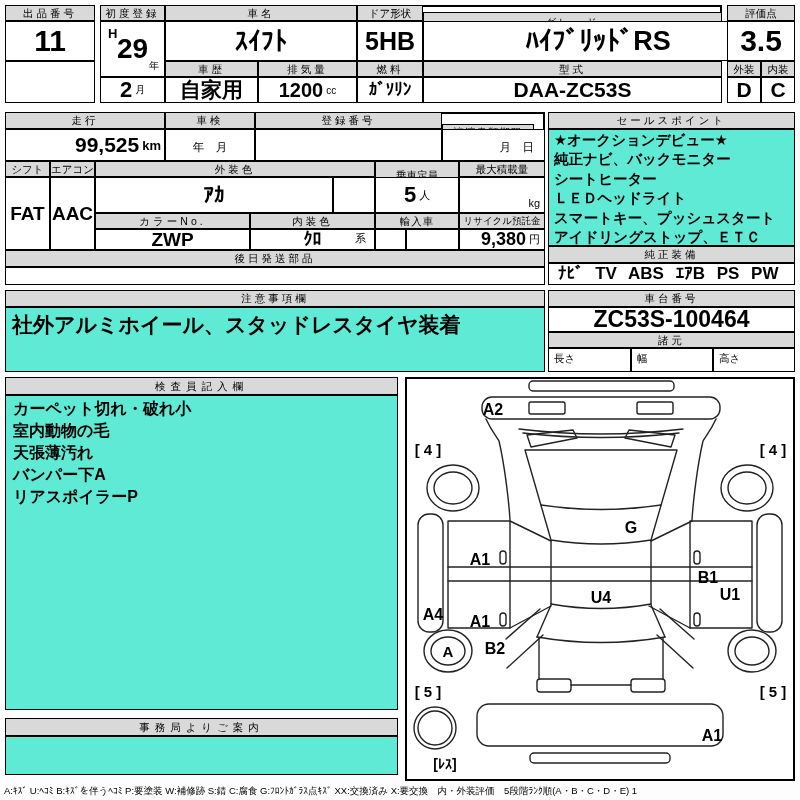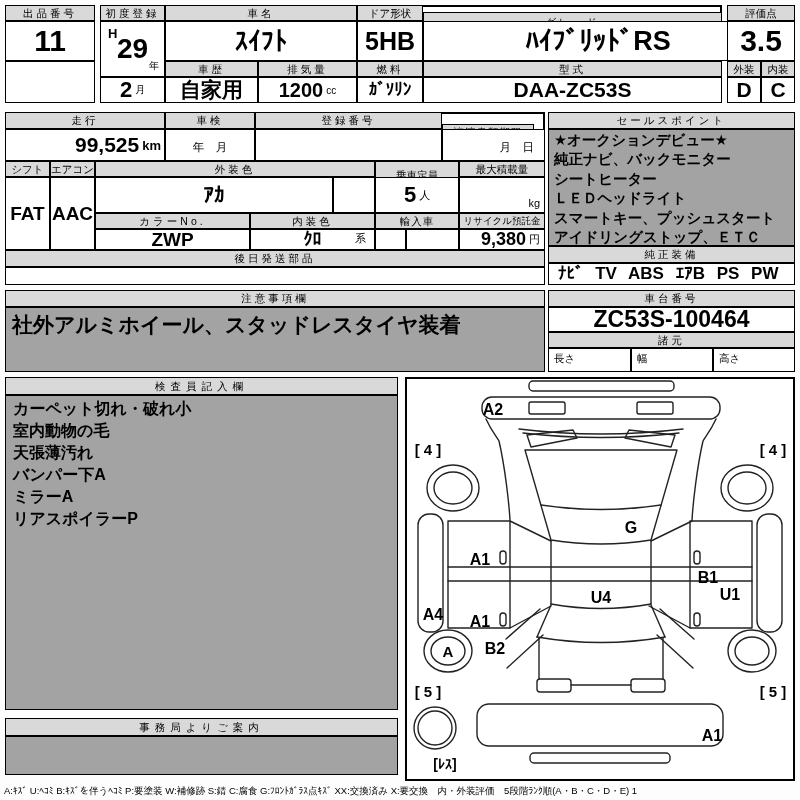--- a/index.html
+++ b/index.html
@@ -20,21 +20,21 @@
   .hdr.sm{font-size:9.5px}
   .cell{
     border:1px solid #000;background:#fff;display:flex;align-items:center;
     justify-content:center;font-weight:bold;white-space:nowrap;overflow:hidden;
   }
   .cell.right{justify-content:flex-end}
   .cell.bottom{align-items:flex-end}
   .cell.left{justify-content:flex-start}
   .cell.norm{font-weight:normal}
   .unit{font-size:11px;font-weight:bold;margin-left:3px}
-  .lines{border:1px solid #000;background:#a3a3a3}
+  .lines{border:1px solid #000;background:#5eead4}
   .legend{font-size:9.5px;white-space:nowrap;overflow:hidden;font-weight:normal}
 </style>
 </head>
 <body>
 
 <div class="abs blk" style="left:5px;top:5px;width:90px;height:98px"></div>
 <div class="abs blk" style="left:100px;top:5px;width:622px;height:98px"></div>
 <div class="abs blk" style="left:727px;top:5px;width:68px;height:98px"></div>
 
 <div class="abs hdr" style="left:5px;top:5px;width:90px;height:16px">出品番号</div>
@@ -153,21 +153,20 @@
 <div class="abs cell left norm" style="left:631px;top:348px;width:82px;height:24px;font-size:10.5px;align-items:flex-start;padding:3px 0 0 5px">幅</div>
 <div class="abs cell left norm" style="left:713px;top:348px;width:82px;height:24px;font-size:10.5px;align-items:flex-start;padding:3px 0 0 5px">高さ</div>
 
 <div class="abs blk" style="left:5px;top:377px;width:393px;height:333px"></div>
 <div class="abs hdr" style="left:5px;top:377px;width:393px;height:18px;letter-spacing:5px">検査員記入欄</div>
 <div class="abs lines" style="left:5px;top:395px;width:393px;height:315px;font-size:16px;font-weight:bold;line-height:22px;padding:2px 0 0 7px">
   <div>カーペット切れ・破れ小</div>
   <div>室内動物の毛</div>
   <div>天張薄汚れ</div>
   <div>バンパー下A</div>
-  <div>ミラーA</div>
   <div>リアスポイラーP</div>
 </div>
 
 <div class="abs blk" style="left:5px;top:718px;width:393px;height:57px"></div>
 <div class="abs hdr" style="left:5px;top:718px;width:393px;height:18px;letter-spacing:5px">事務局よりご案内</div>
 <div class="abs lines" style="left:5px;top:736px;width:393px;height:39px"></div>
 
 <svg class="abs" style="left:405px;top:377px" width="390" height="404" viewBox="0 0 390 404">
   <rect x="1" y="1" width="388" height="402" fill="#ffffff" stroke="#000000" stroke-width="2"></rect>
   <g fill="none" stroke="#222222" stroke-width="1.4" stroke-linejoin="round" stroke-linecap="round">

